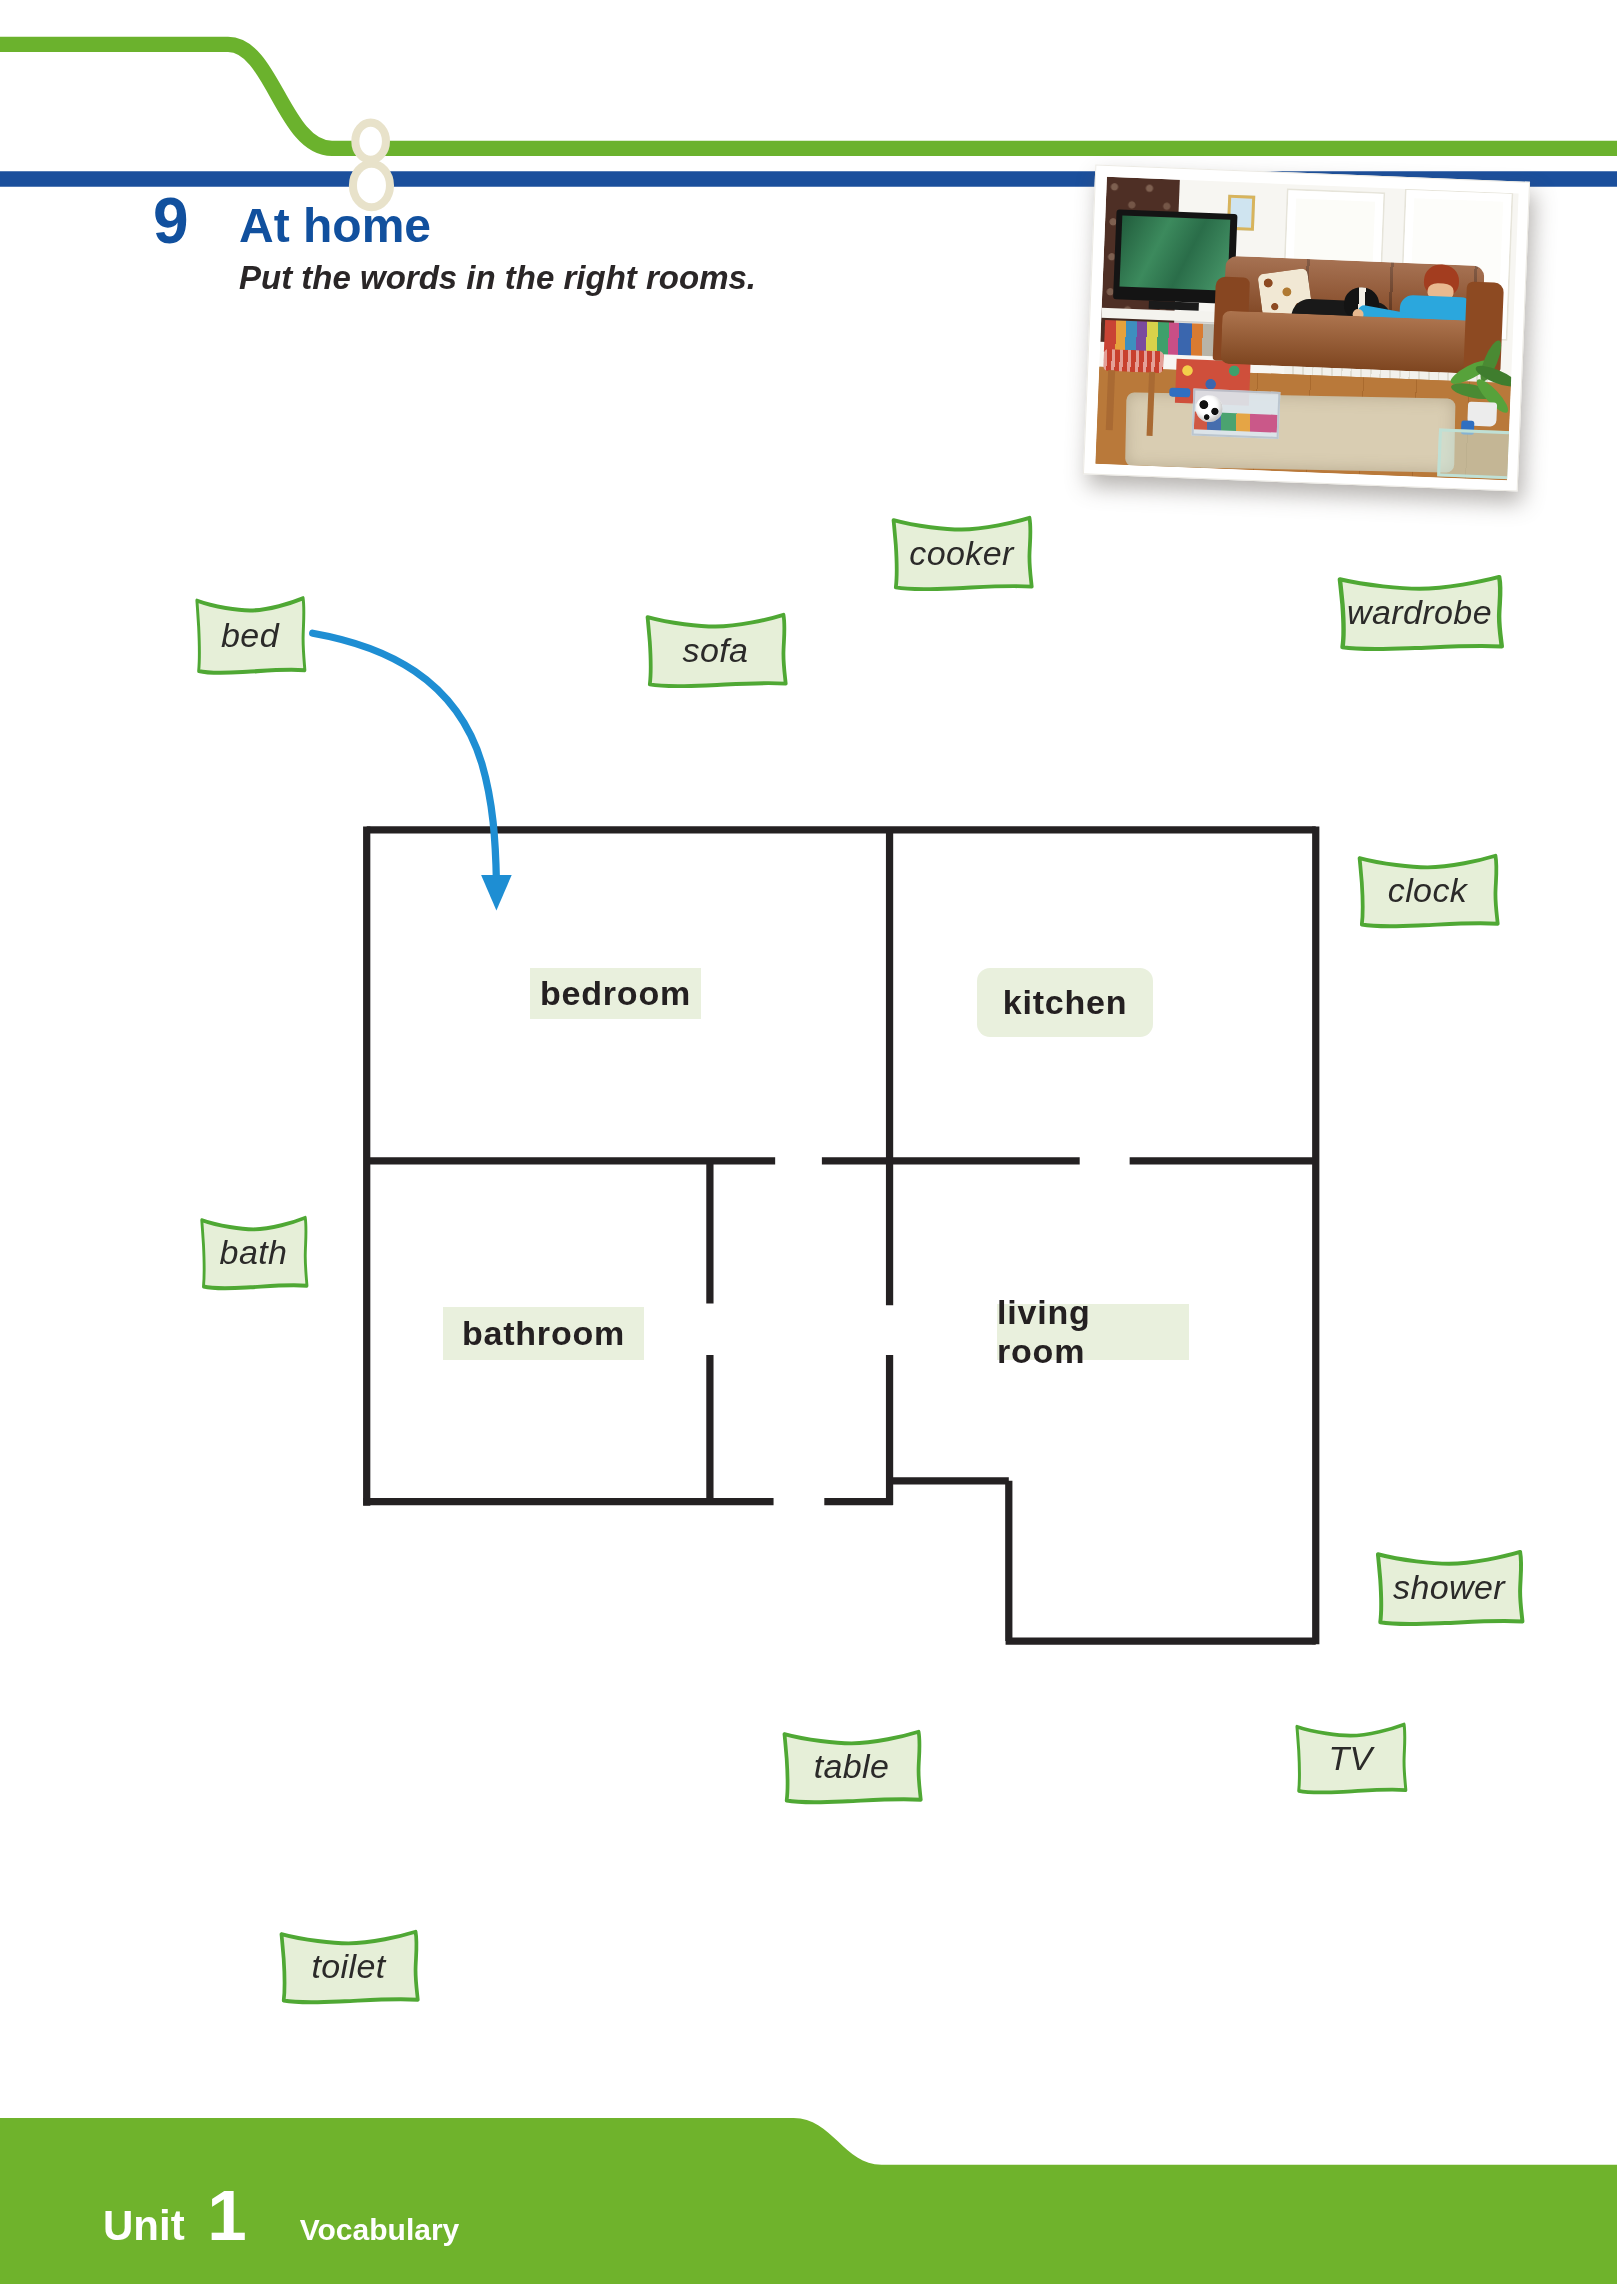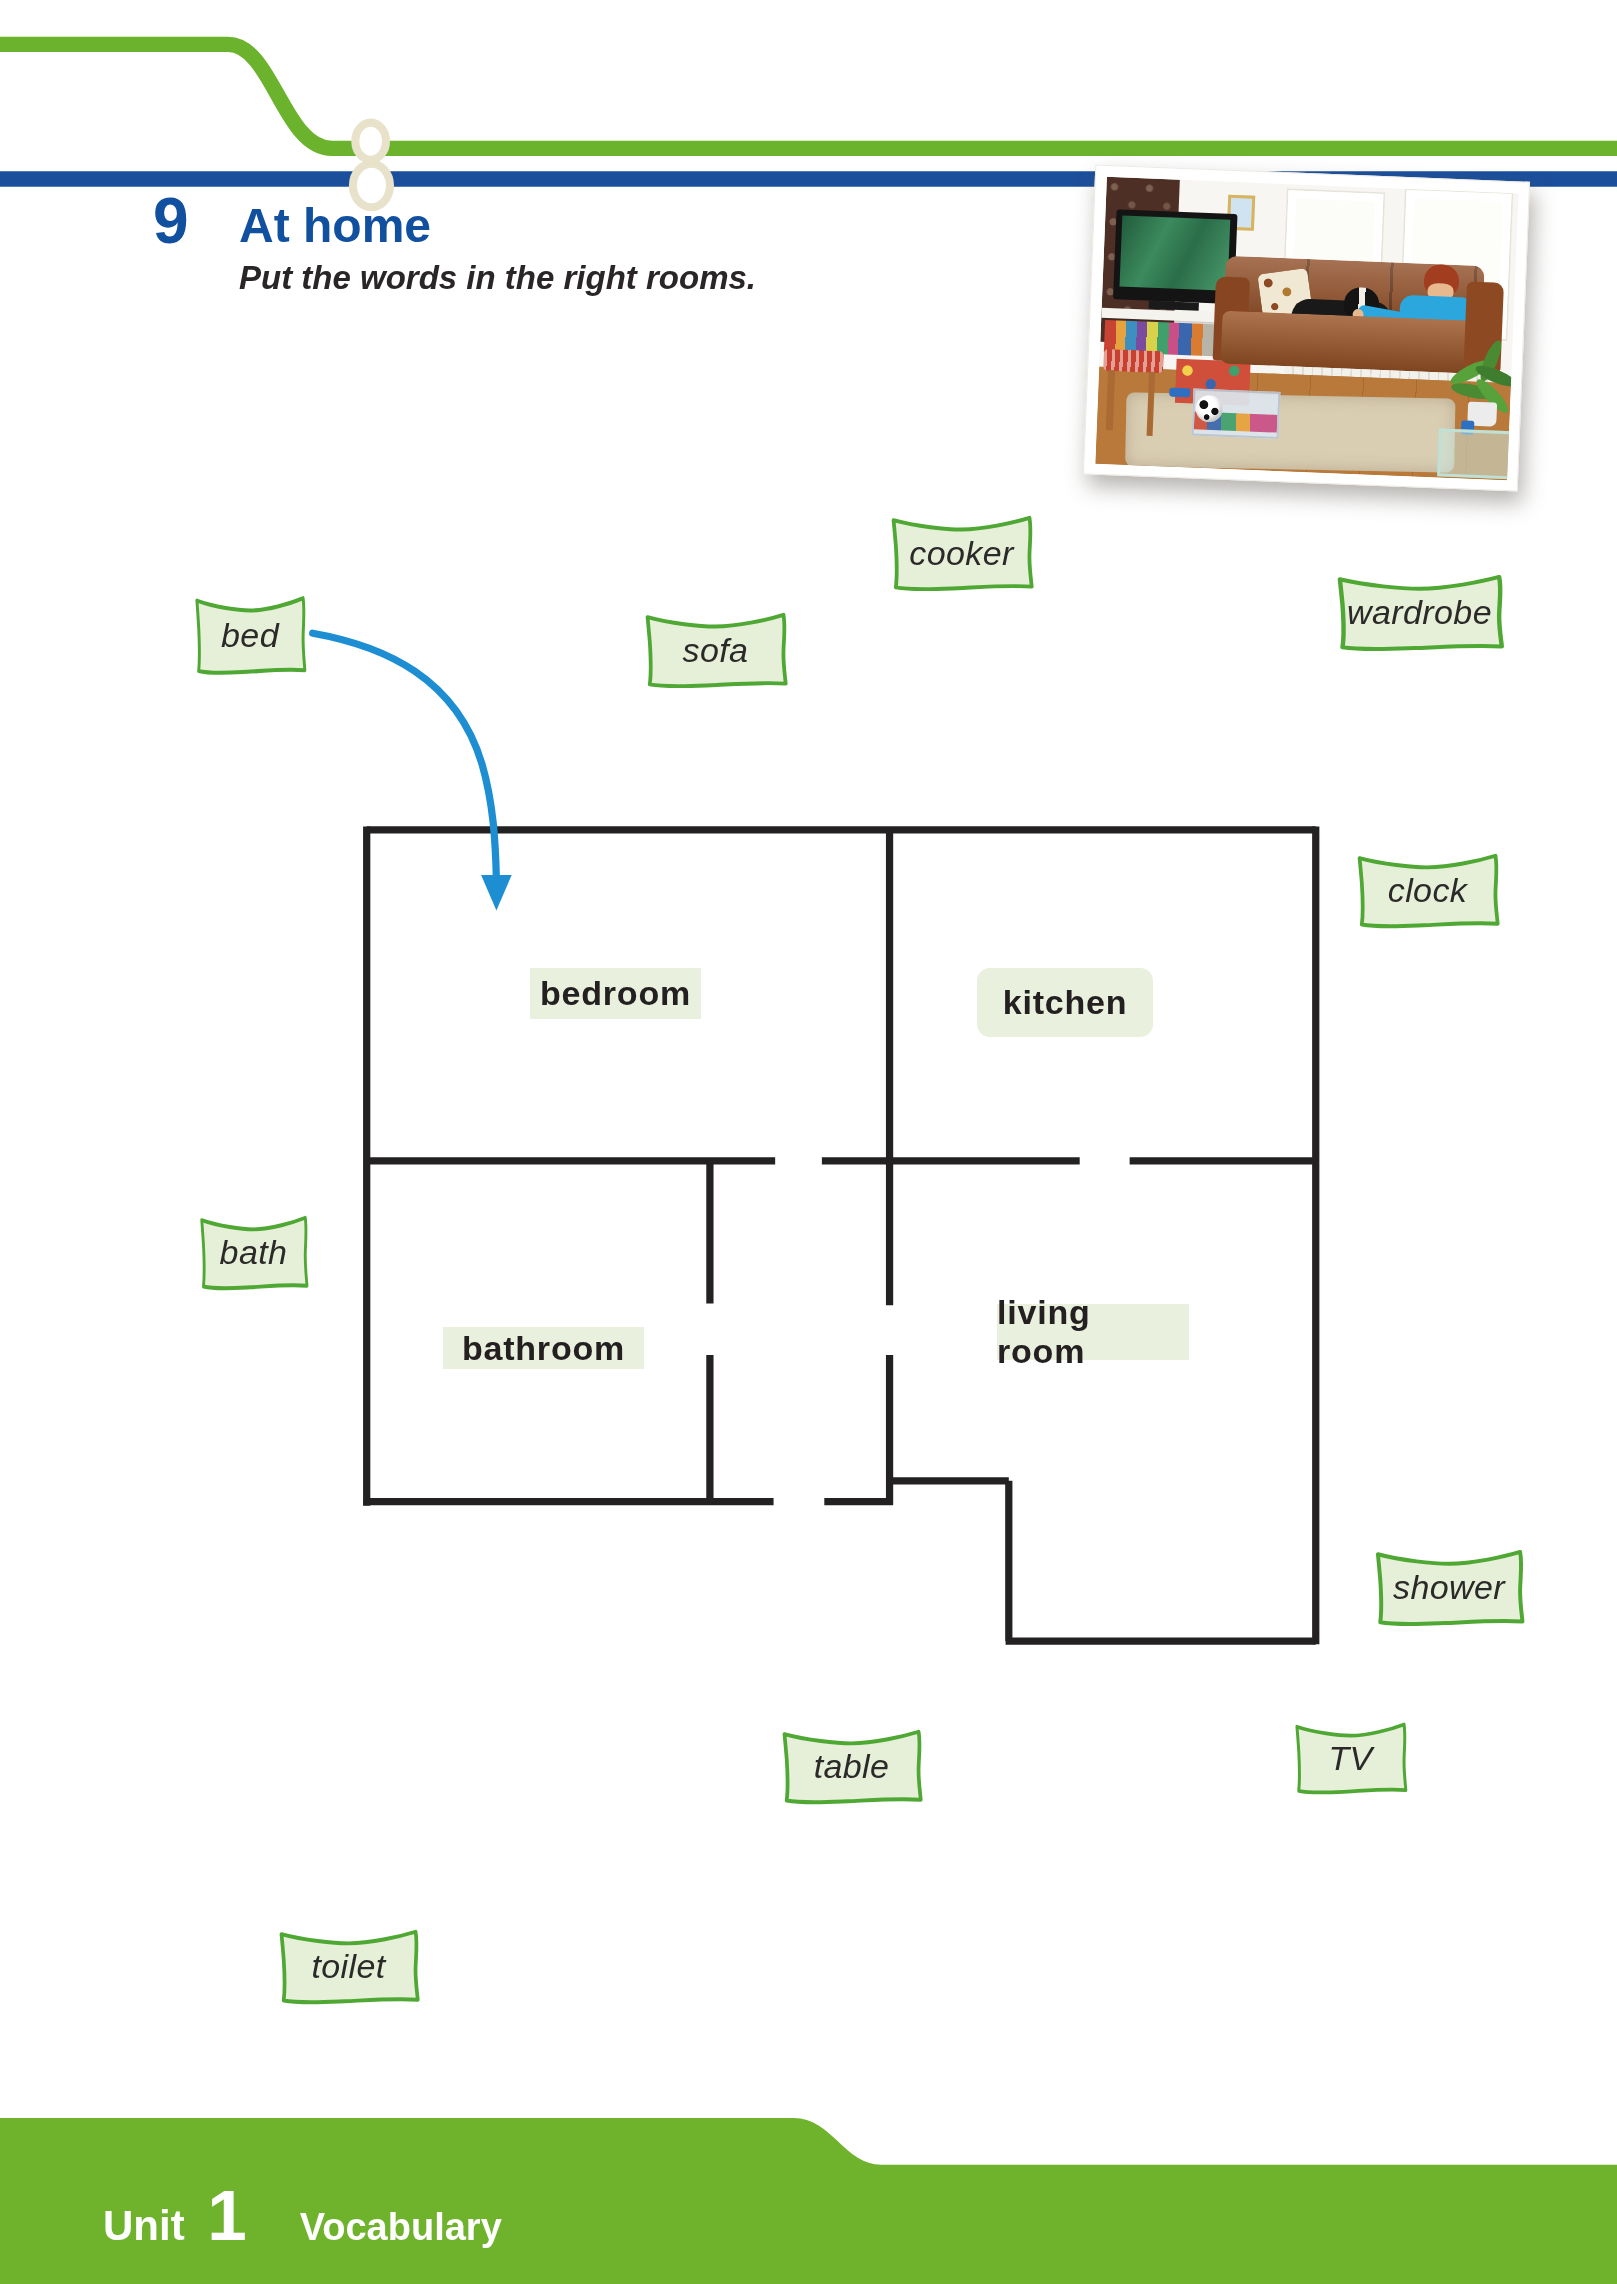--- a/index.html
+++ b/index.html
@@ -110,29 +110,29 @@
   #wb-shower{left:1370px;top:1544px;width:158px;height:87px;}
   #wb-table{left:777px;top:1724px;width:149px;height:85px;}
   #wb-tv{left:1291px;top:1717px;width:119px;height:82px;}
   #wb-toilet{left:274px;top:1924px;width:149px;height:85px;}
 
   
   .room-label{position:absolute;background:#e9f0dd;display:flex;align-items:center;justify-content:center;
      font-size:34px;font-weight:700;color:#242021;letter-spacing:0.8px;}
   #rl-bedroom{left:530px;top:968px;width:171px;height:51px;}
   #rl-kitchen{left:977px;top:968px;width:176px;height:69px;border-radius:13px;}
-  #rl-bathroom{left:443px;top:1307px;width:201px;height:42px;margin-top:20px;}
+  #rl-bathroom{left:443px;top:1307px;width:201px;height:53px;}
   #rl-living{left:997px;top:1304px;width:192px;height:56px;}
 
   
   #footer-art{top:2113px;width:1618px;height:171px;}
   .footer-text{position:absolute;left:71px;top:2175px;display:flex;align-items:baseline;color:#ffffff;margin-left:32px;}
   .footer-unit{font-size:42px;font-weight:700;}
   .footer-num{font-size:71px;font-weight:700;margin-left:22.6px;}
-  .footer-section{font-size:38px;font-weight:700;margin-left:53px;}
+  .footer-section{font-size:30px;font-weight:700;margin-left:53px;}
 </style>
 </head>
 <body>
 
 <div class="stage">
 
   <svg id="header-art" class="layer" viewBox="0 0 2008 300">
     <path d="M0,55 H283 C338,55 352,184 412,184 H2008" fill="none" stroke="#6bb22d" stroke-width="19"></path>
     <path d="M0,222 H2008" fill="none" stroke="#1b4f9c" stroke-width="19"></path>
     <g>

